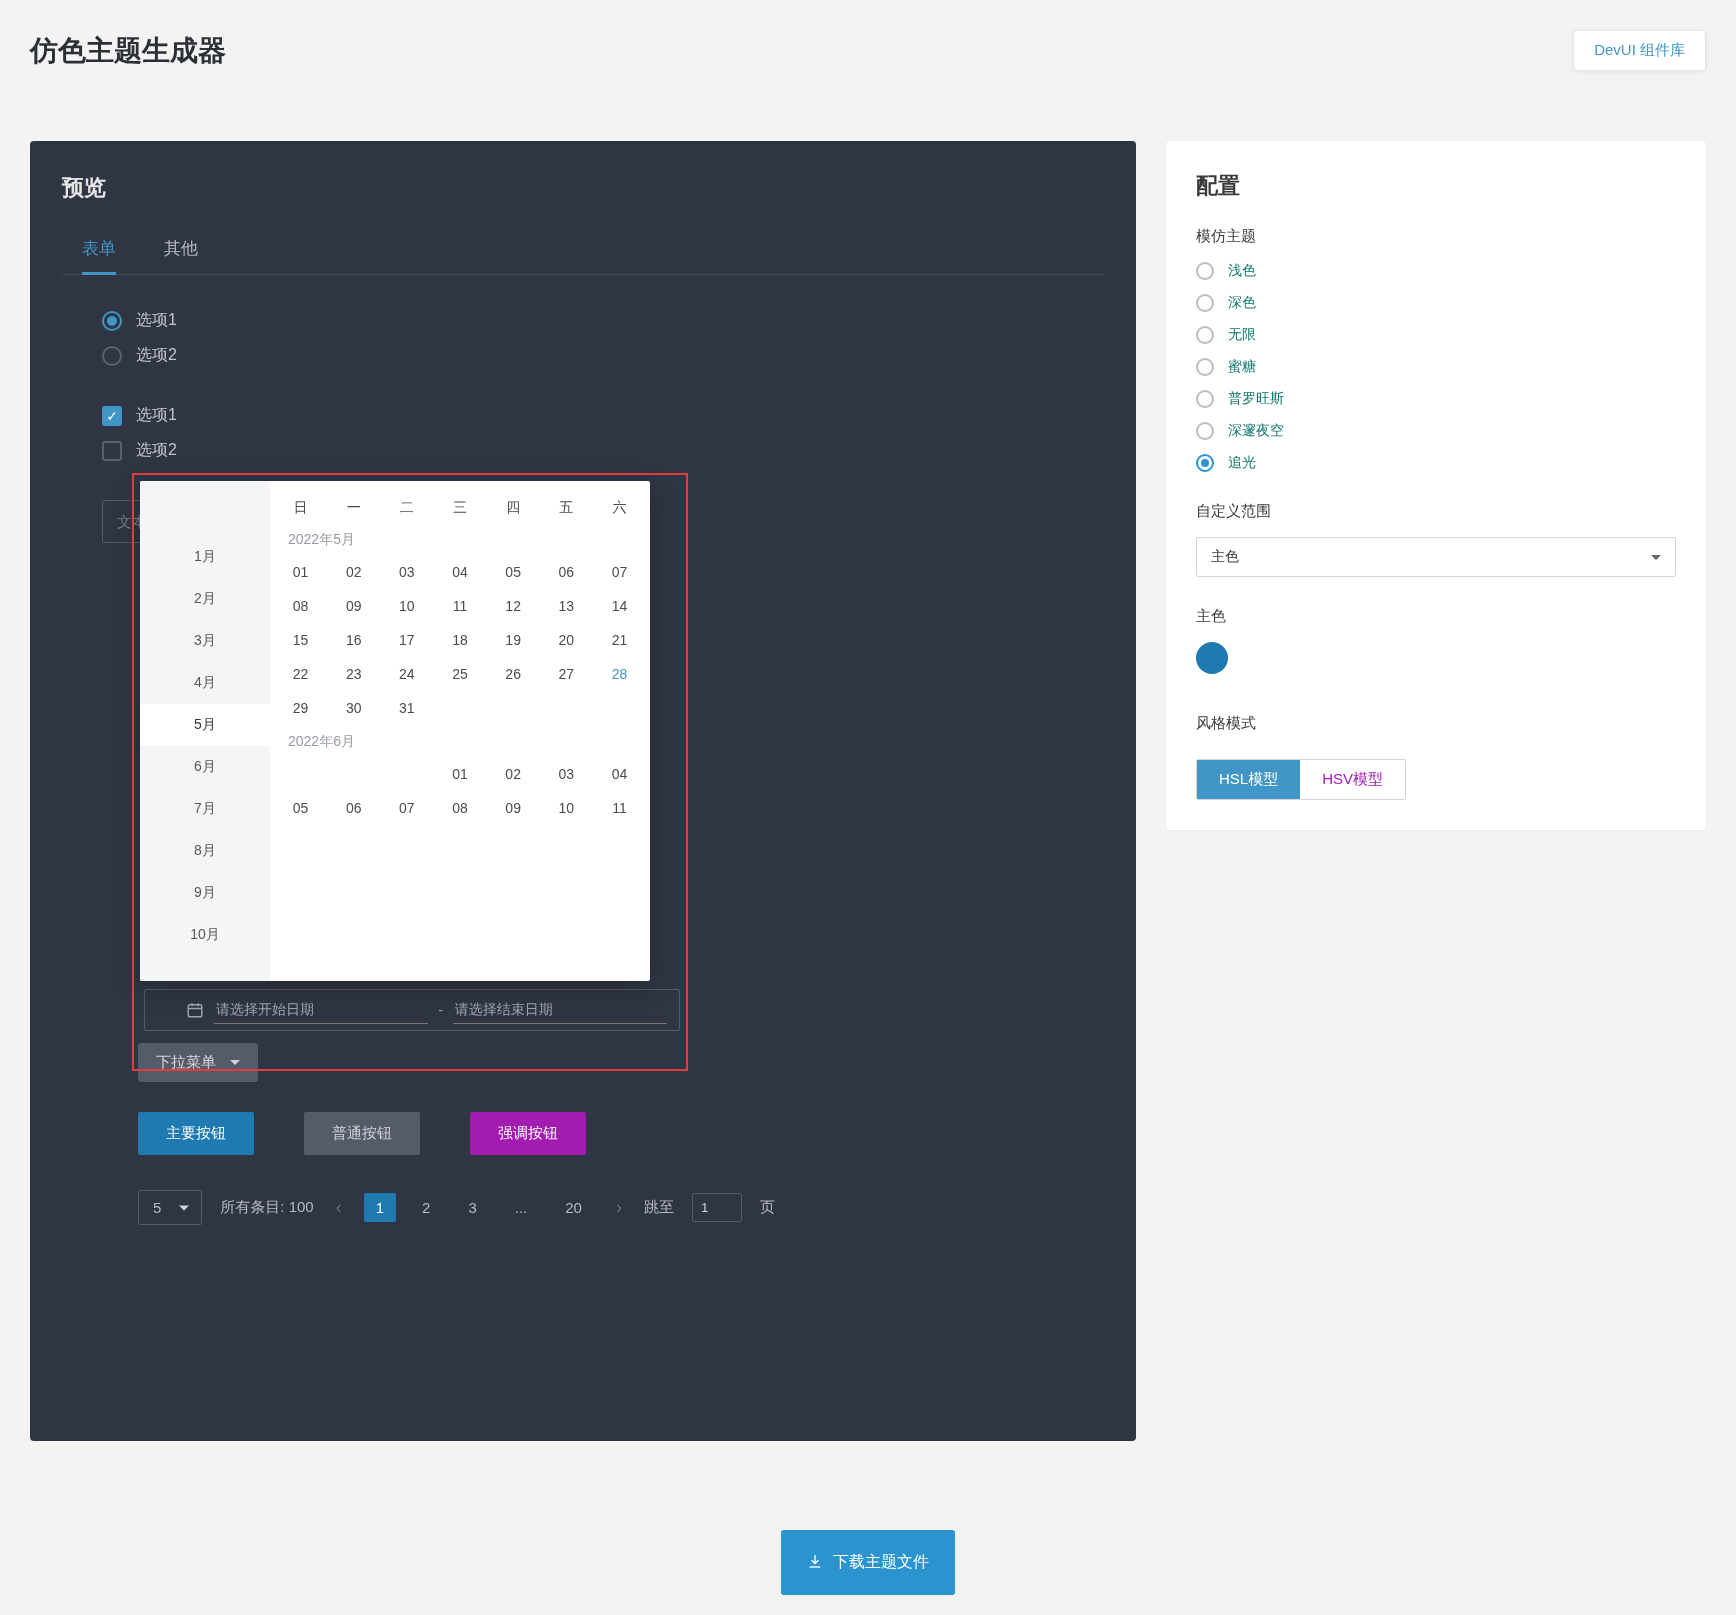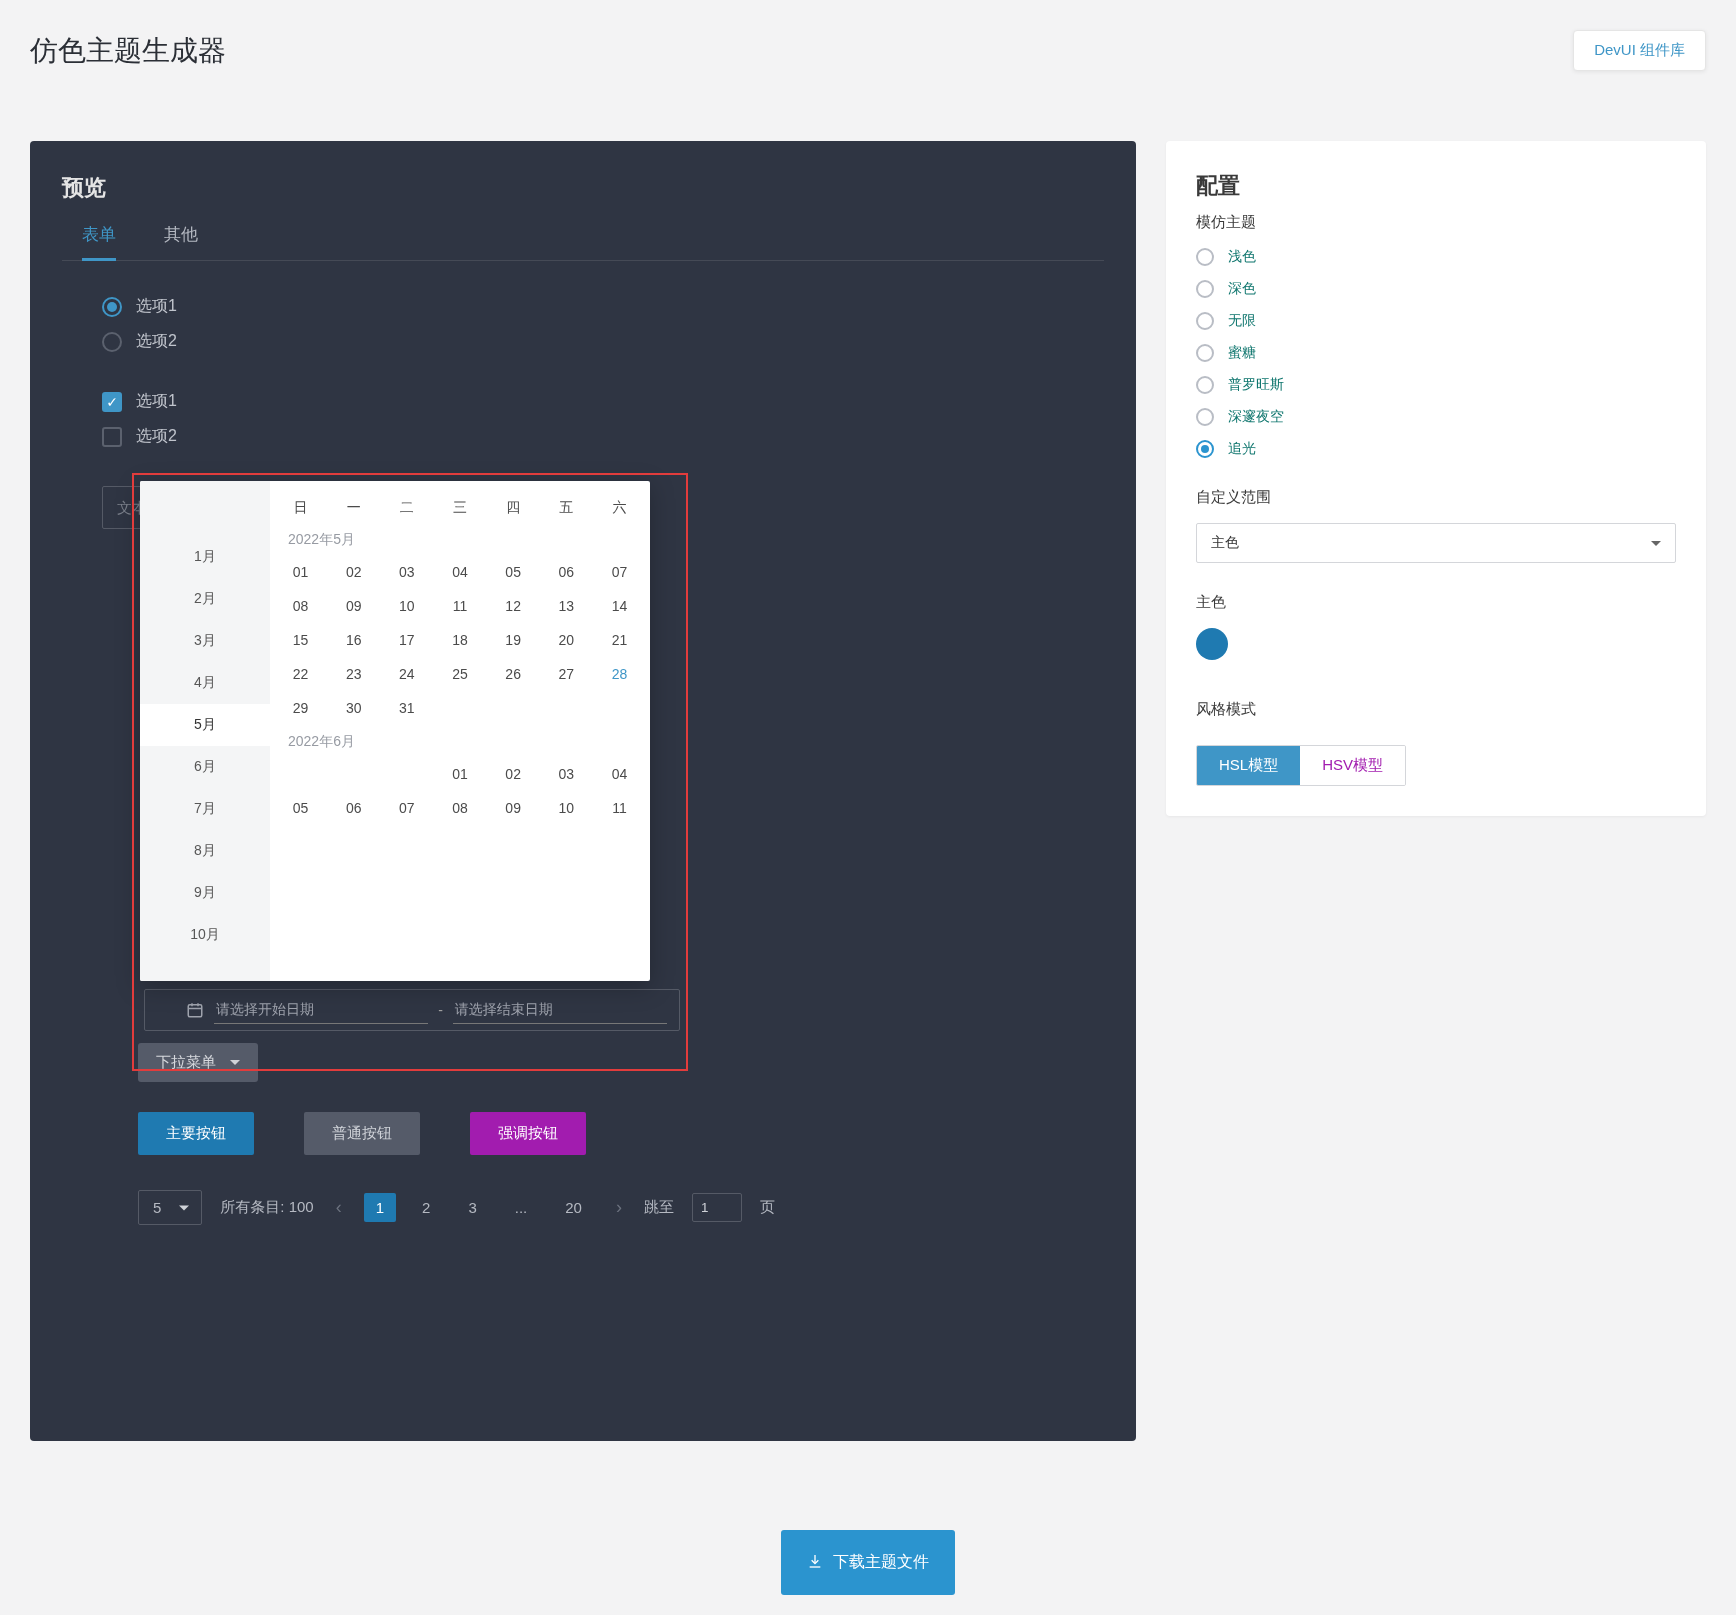--- a/index.html
+++ b/index.html
@@ -16,21 +16,21 @@
     position: relative;
   }
   .header {
     display: flex;
     justify-content: space-between;
     align-items: center;
     margin-bottom: 70px;
   }
   .title {
     font-size: 28px;
-    font-weight: 400;
+    font-weight: 700;
     color: #2b2f36;
   }
   .btn-outline {
     background: #fff;
     border: 1px solid #e5e5e5;
     color: #3f96c7;
     padding: 10px 20px;
     border-radius: 4px;
     box-shadow: 0 1px 4px rgba(0,0,0,0.07);
     font-size: 15px;
@@ -53,21 +53,21 @@
   .panel-light {
     background: #fff;
     width: 540px;
     border-radius: 4px;
     padding: 30px;
     box-shadow: 0 1px 3px rgba(0,0,0,0.05);
   }
   .panel-title {
     font-size: 22px;
     font-weight: 700;
-    margin-bottom: 12px;
+    margin-bottom: 26px;
   }
   .panel-dark .panel-title { color: #e5e5e5; }
   .panel-light .panel-title { color: #3a3a3a; }
 
   
   .tabs {
     display: flex;
     gap: 48px;
     border-bottom: 1px solid #454a56;
     margin-bottom: 35px;

